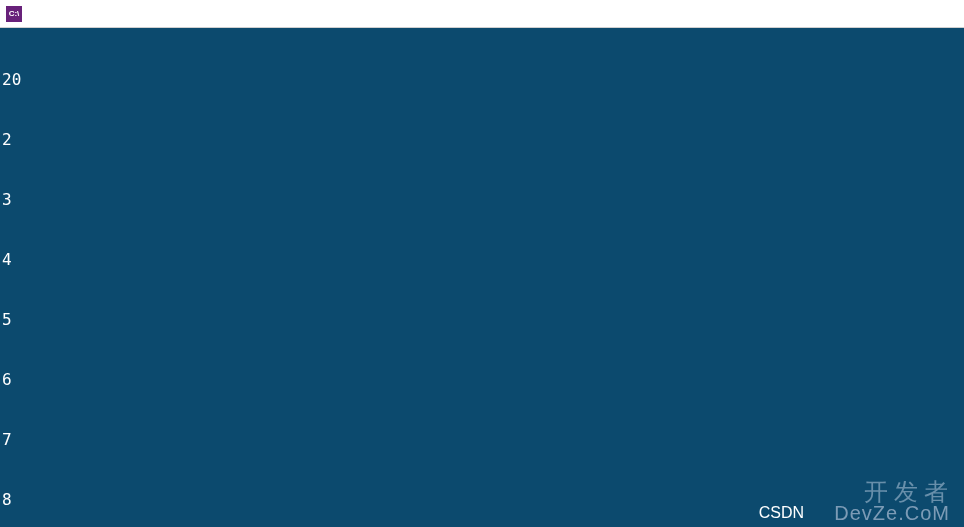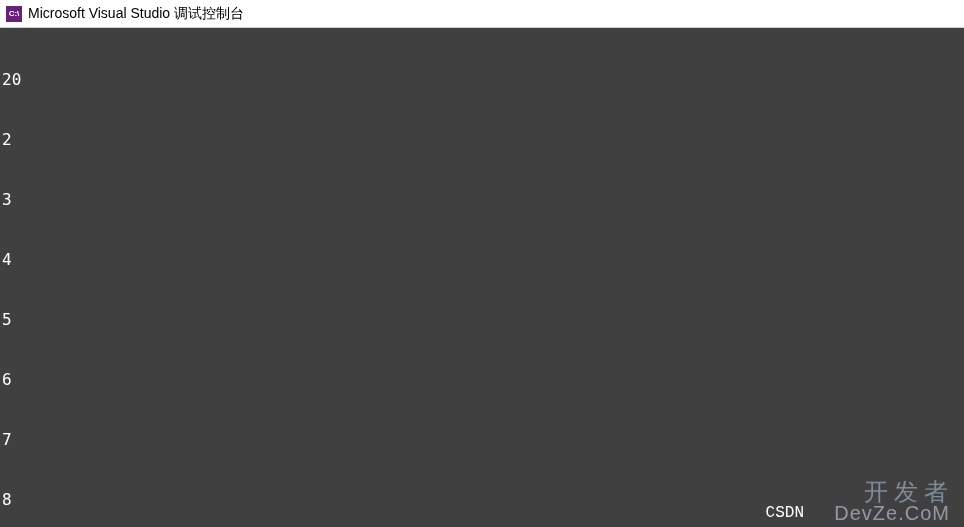--- a/index.html
+++ b/index.html
@@ -37,21 +37,21 @@
       color: #ffffff;
       font-size: 8px;
       font-weight: bold;
       font-family: Arial, sans-serif;
     }
     .title-text {
       font-size: 14px;
       color: #000000;
     }
     .console-area {
-      background: #404040;
+      background: #0c4a6e;
       width: 100%;
       height: 499px;
       color: #ffffff;
       font-family: "NSimSun", "SimSun", "Consolas", monospace;
       font-size: 16px;
       line-height: 20px;
       padding: 2px 2px;
       position: relative;
       white-space: pre;
     }
@@ -78,31 +78,30 @@
       font-family: Arial, sans-serif;
       letter-spacing: 1px;
       pointer-events: none;
     }
     .csdn-label {
       position: absolute;
       bottom: 4px;
       right: 160px;
       color: #ffffff;
       font-size: 16px;
-      font-family: Liberation Mono, monospace;
+      font-family: Liberation Sans, sans-serif;
     }
   </style>
 </head>
 <body>
 
 <div class="title-bar">
   <div class="title-icon">
     <span class="title-icon-text">C:\</span>
   </div>
-  <span class="title-text">Microsoft Visual Studio 调试控制台</span>
 </div>
 
 <div class="console-area">
   <div class="console-line">20</div>
   <div class="console-line">2</div>
   <div class="console-line">3</div>
   <div class="console-line">4</div>
   <div class="console-line">5</div>
   <div class="console-line">6</div>
   <div class="console-line">7</div>

